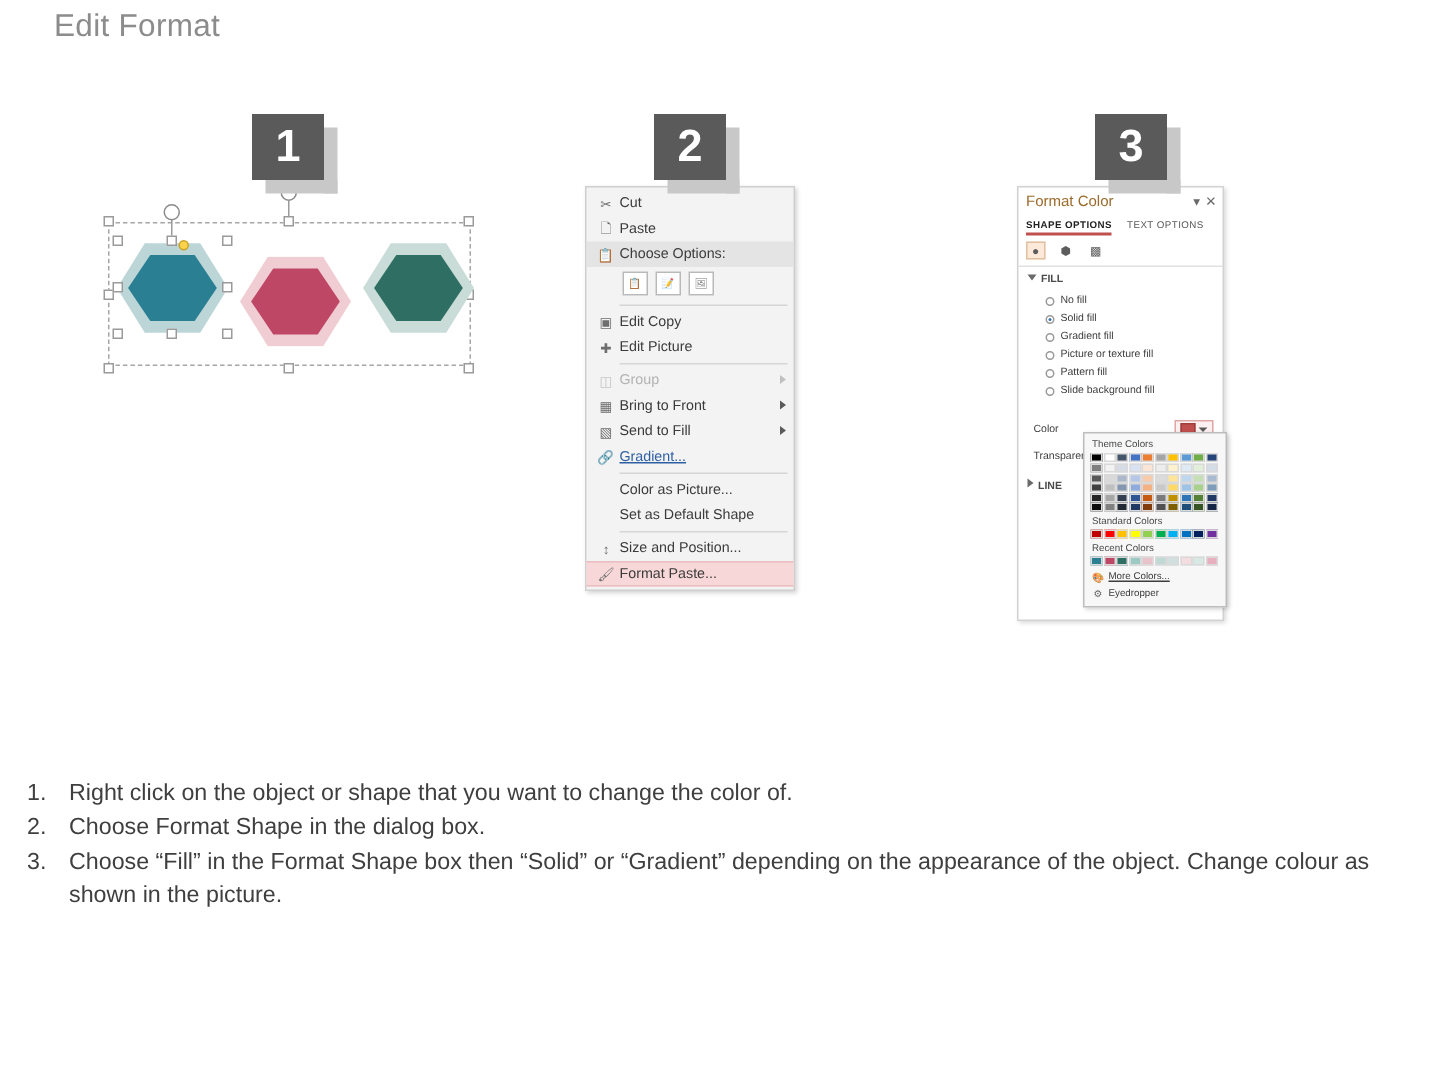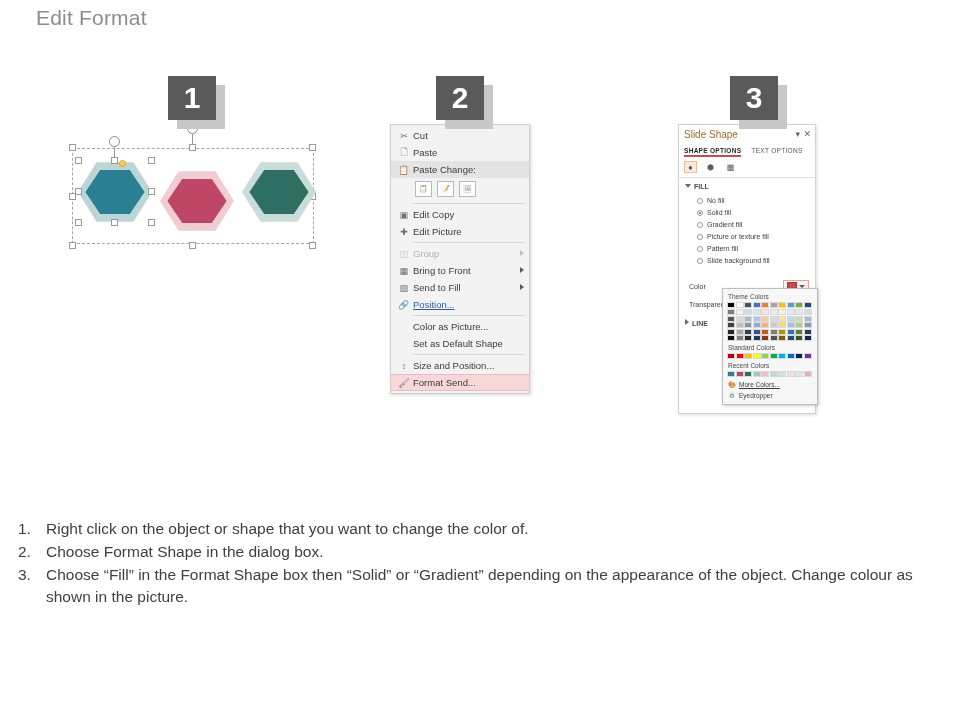--- a/index.html
+++ b/index.html
@@ -430,21 +430,21 @@
     <span class="lbl">Cut</span>
   </div>
 
   <div class="mi">
     <span class="ico">🗋</span>
     <span class="lbl">Paste</span>
   </div>
 
   <div class="mi header">
     <span class="ico">📋</span>
-    <span class="lbl">Paste Change:</span>
+    <span class="lbl">Choose Options:</span>
   </div>
   <div class="paste-row">
     <div class="paste-ico">📋</div>
     <div class="paste-ico">📝</div>
     <div class="paste-ico">🖼</div>
   </div>
   <div class="msep"></div>
 
   <div class="mi">
     <span class="ico">▣</span>
@@ -470,21 +470,21 @@
   </div>
 
   <div class="mi">
     <span class="ico">▧</span>
     <span class="lbl">Send to Fill</span>
     <span class="arrow"></span>
   </div>
 
   <div class="mi">
     <span class="ico">🔗</span>
-    <span class="lbl" style="text-decoration:underline; color:#2e5fa3;">Position...</span>
+    <span class="lbl" style="text-decoration:underline; color:#2e5fa3;">Gradient...</span>
   </div>
   <div class="msep"></div>
 
   <div class="mi">
     <span class="ico"></span>
     <span class="lbl">Color as Picture...</span>
   </div>
 
   <div class="mi">
     <span class="ico"></span>
@@ -492,27 +492,27 @@
   </div>
   <div class="msep"></div>
 
   <div class="mi">
     <span class="ico">↕</span>
     <span class="lbl">Size and Position...</span>
   </div>
 
   <div class="mi hl">
     <span class="ico">🖌</span>
-    <span class="lbl">Format Send...</span>
+    <span class="lbl">Format Paste...</span>
   </div>
 </div>
 
 <div id="fmtpane">
 
-  <div class="pane-title">Slide Shape</div>
+  <div class="pane-title">Format Color</div>
   <div class="pane-ctrl pane-dd">▾</div>
   <div class="pane-ctrl pane-x">✕</div>
 
   <div class="tabs">
     <span class="tab-active">SHAPE OPTIONS</span>
     <span>TEXT OPTIONS</span>
   </div>
 
   <div class="iconrow">
     <div class="ib sel">●</div>

